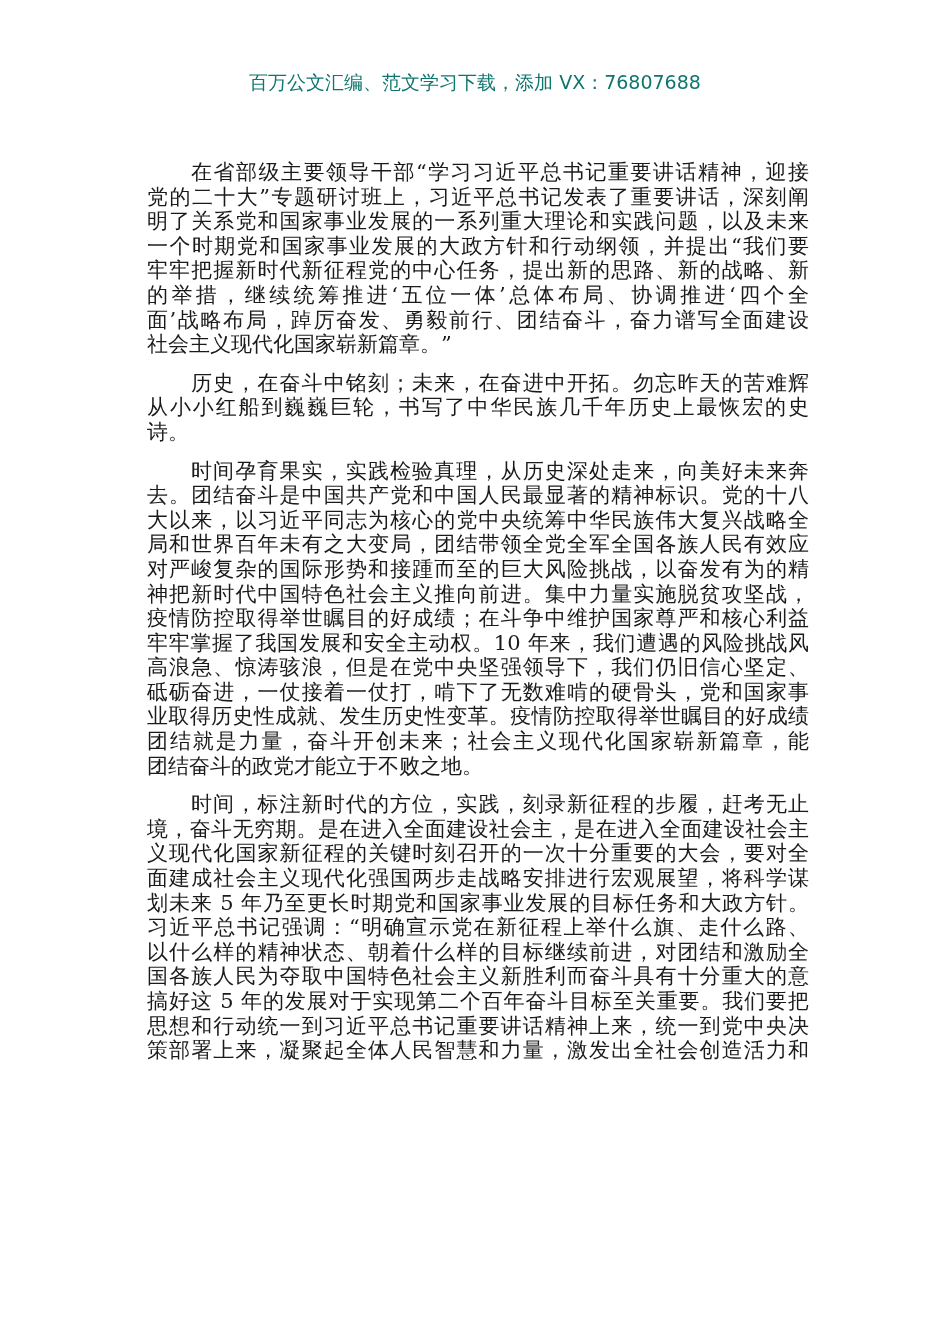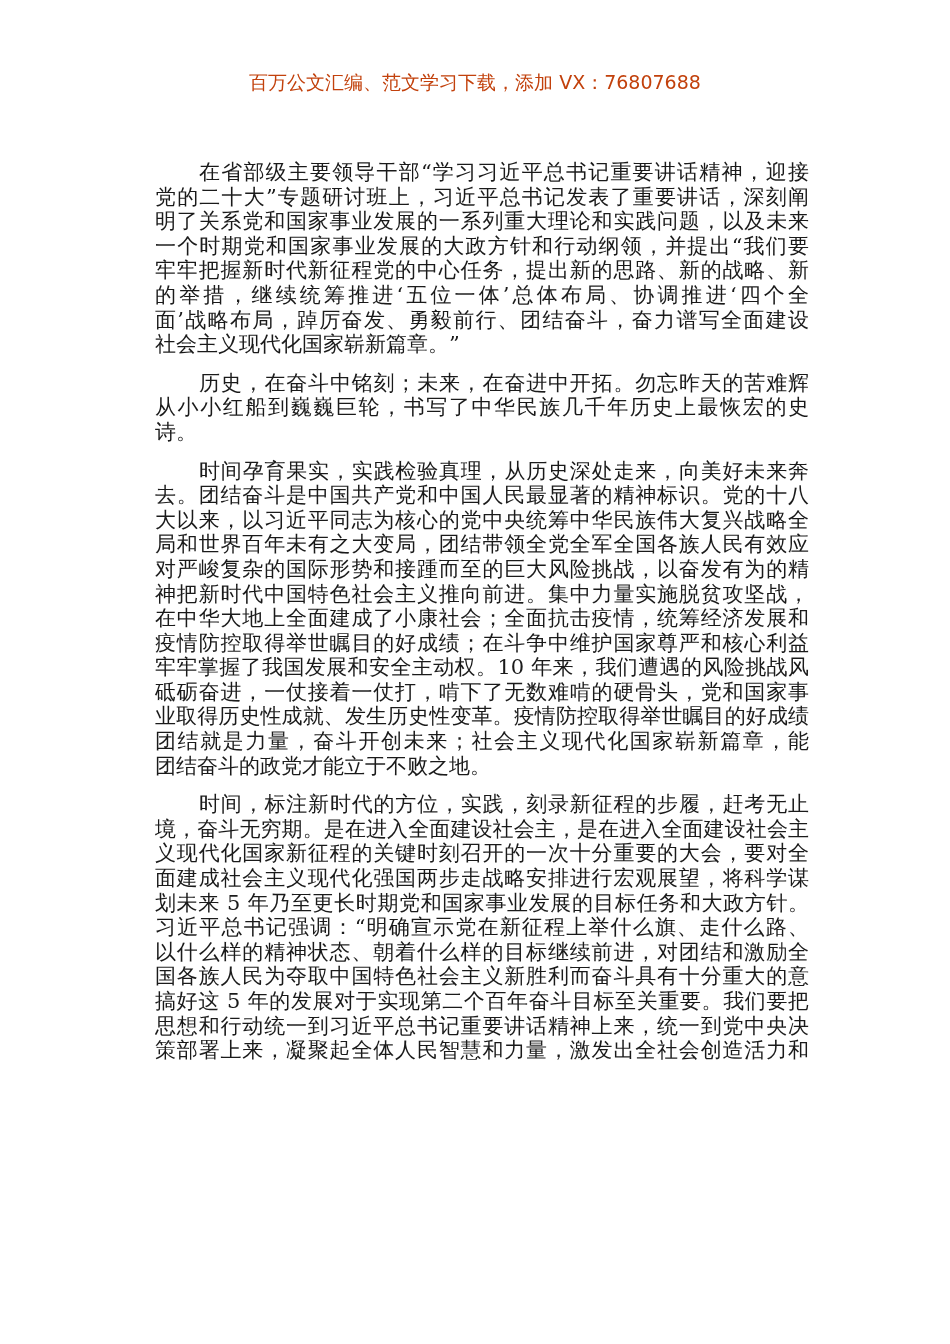--- a/index.html
+++ b/index.html
@@ -15,21 +15,21 @@
     }
     .header-banner {
       position: absolute;
       top: 68px;
       left: 0;
       width: 950px;
       text-align: center;
       font-family: "DejaVu Sans", sans-serif;
       font-size: 19px;
       line-height: 28px;
-      color: #c2410c;
+      color: #0f766e;
       letter-spacing: 0px;
     }
     .doc-body {
       position: absolute;
       top: 160px;
       left: 147px;
       width: 662px;
       font-family: "DejaVu Serif", serif;
       color: #1a1a1a;
     }
@@ -71,23 +71,23 @@
     <span class="line last">诗。</span>
   </div>
 
   <div class="para-block" style="margin-bottom:14px;">
     <span class="line first">时间孕育果实，实践检验真理，从历史深处走来，向美好未来奔</span>
     <span class="line">去。团结奋斗是中国共产党和中国人民最显著的精神标识。党的十八</span>
     <span class="line">大以来，以习近平同志为核心的党中央统筹中华民族伟大复兴战略全</span>
     <span class="line">局和世界百年未有之大变局，团结带领全党全军全国各族人民有效应</span>
     <span class="line">对严峻复杂的国际形势和接踵而至的巨大风险挑战，以奋发有为的精</span>
     <span class="line">神把新时代中国特色社会主义推向前进。集中力量实施脱贫攻坚战，</span>
-    <span class="line">在中华大地上全面建成了小康社会；全面抗击疫情，统筹经济发展和</span>
     <span class="line">疫情防控取得举世瞩目的好成绩；在斗争中维护国家尊严和核心利益</span>
     <span class="line">牢牢掌握了我国发展和安全主动权。10 年来，我们遭遇的风险挑战风</span>
+    <span class="line">高浪急、惊涛骇浪，但是在党中央坚强领导下，我们仍旧信心坚定、</span>
     <span class="line">砥砺奋进，一仗接着一仗打，啃下了无数难啃的硬骨头，党和国家事</span>
     <span class="line">业取得历史性成就、发生历史性变革。疫情防控取得举世瞩目的好成绩</span>
     <span class="line">团结就是力量，奋斗开创未来；社会主义现代化国家崭新篇章，能</span>
     <span class="line last">团结奋斗的政党才能立于不败之地。</span>
   </div>
 
   <div class="para-block">
     <span class="line first">时间，标注新时代的方位，实践，刻录新征程的步履，赶考无止</span>
     <span class="line">境，奋斗无穷期。是在进入全面建设社会主，是在进入全面建设社会主</span>
     <span class="line">义现代化国家新征程的关键时刻召开的一次十分重要的大会，要对全</span>
@@ -109,21 +109,20 @@
     line-height: 24.6px;
   }
   .para-block .line {
     display: block;
     white-space: nowrap;
     overflow: hidden;
     height: 24.6px;
     text-align: justify;
     text-align-last: justify;
     letter-spacing: 0;
-    margin-left: 8px;
   }
   .para-block .line.last {
     text-align-last: left;
   }
   .para-block .line.first {
     padding-left: 44px;
   }
 </style>
 
 </body></html>

